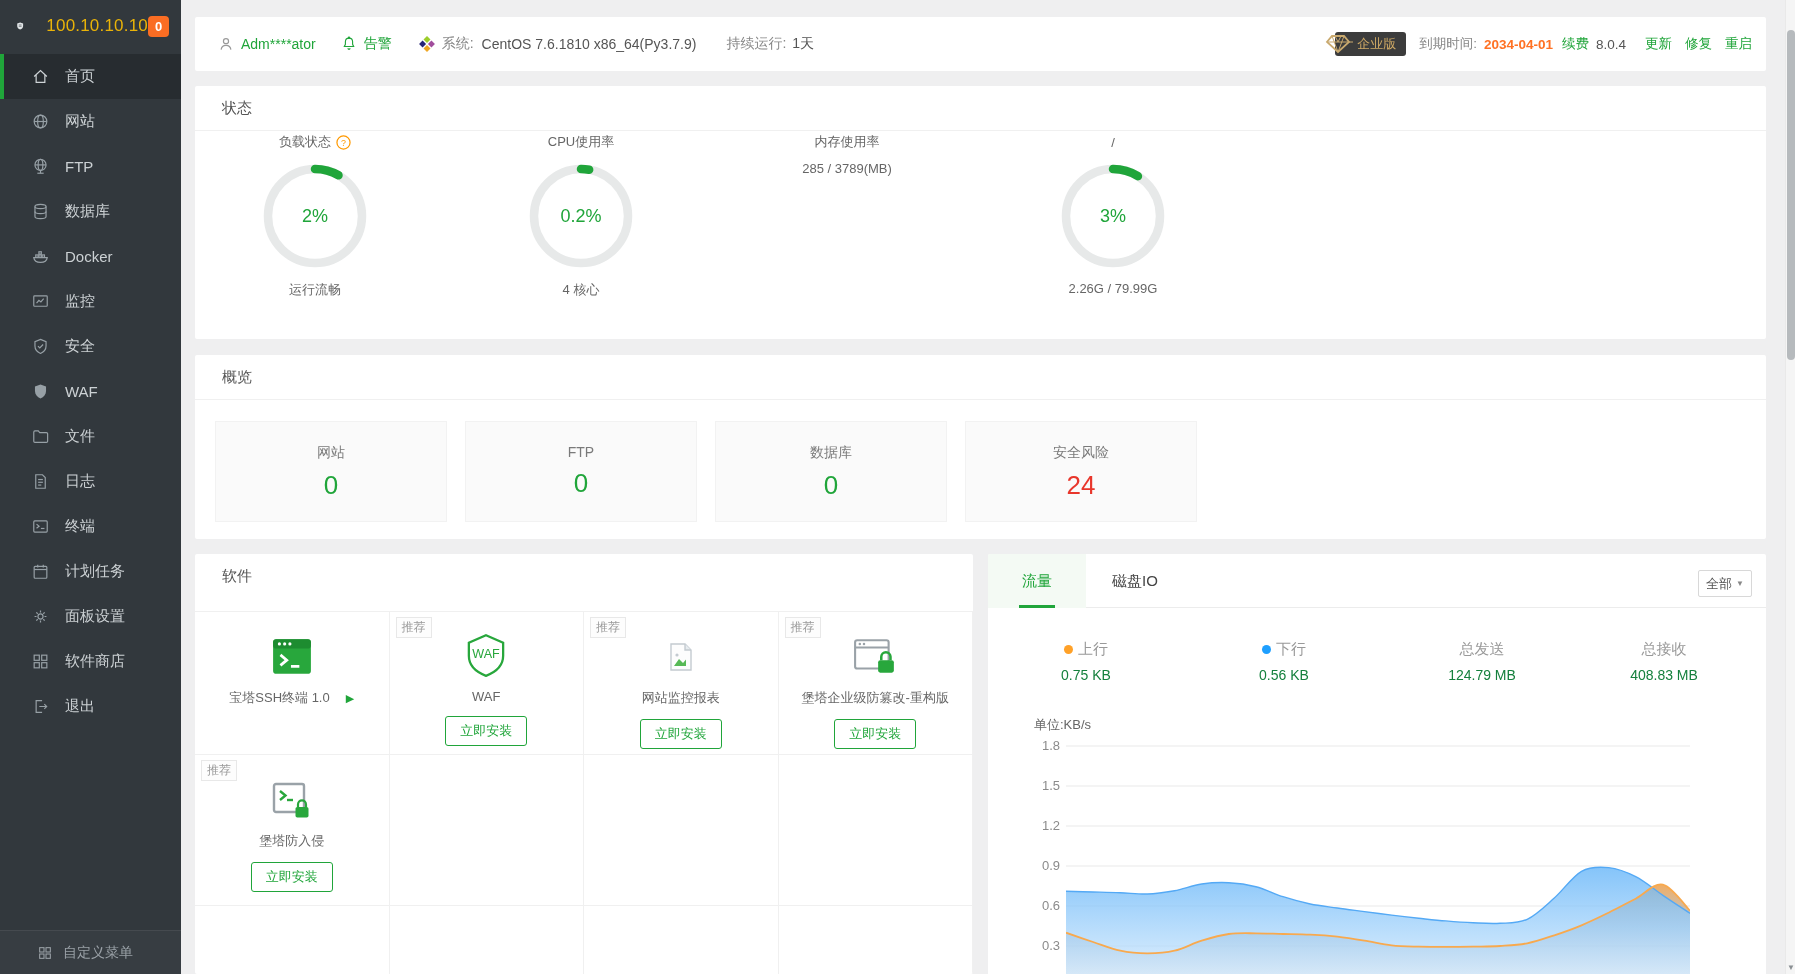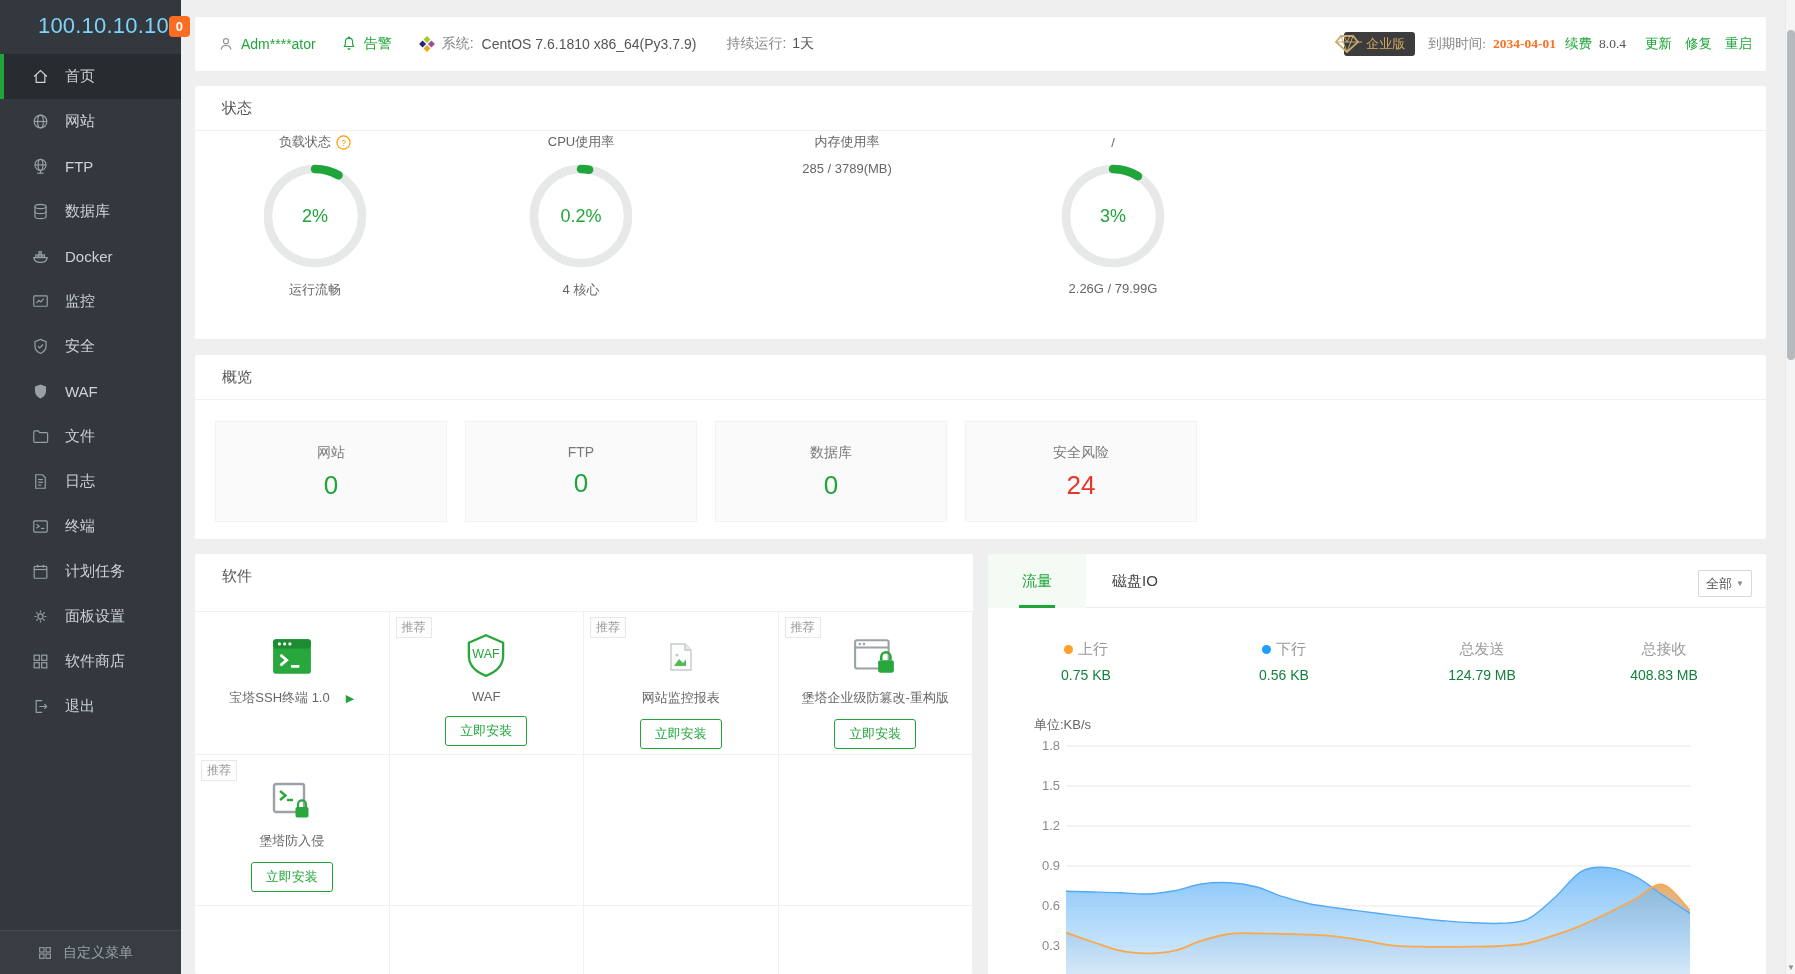--- a/index.html
+++ b/index.html
@@ -3,21 +3,21 @@
 <meta charset="utf-8">
 <style>
   * { margin:0; padding:0; box-sizing:border-box; }
   html,body { width:1795px; height:974px; overflow:hidden; }
   body { font-family:"Liberation Sans","DejaVu Sans",sans-serif; background:#efeff0; color:#555; }
   #app { position:relative; width:1795px; height:974px; }
 
   
   .sidebar { position:absolute; left:0; top:0; width:181px; height:974px; background:#32383d; }
   .side-logo { display:flex; align-items:center; height:52px; padding:0 12px 0 16px; }
-  .side-logo .ip { color:#7dd3fc; font-size:22px; margin-left:22px; letter-spacing:.2px; }
+  .side-logo .ip { color:#eab308; font-size:17px; margin-left:22px; letter-spacing:.2px; }
   .side-logo .badge { margin-left:auto; background:#fa6d23; color:#fff; font-size:13px; font-weight:bold;
       min-width:21px; height:21px; line-height:21px; text-align:center; border-radius:4px; }
   .side-menu { margin-top:2px; }
   .side-item { position:relative; display:flex; align-items:center; height:45px; padding-left:31px;
       color:#ccd1d4; font-size:15px; cursor:pointer; }
   .side-item svg { width:19px; height:19px; margin-right:15px; }
   .side-item.active { background:#272c30; }
   .side-item.active::before { content:""; position:absolute; left:0; top:0; width:4px; height:100%; background:#20a53a; }
   .side-footer { position:absolute; left:0; bottom:0; width:100%; height:44px; display:flex; align-items:center;
       padding-left:37px; color:#9aa1a7; font-size:14px; border-top:1px solid rgba(255,255,255,.07); background:#373d42; }
@@ -33,21 +33,21 @@
   .panel-title { font-size:15px; color:#555; padding:13px 0 12px 27px; }
   .panel-hr { height:1px; background:#f0f0f0; }
 
   
   .topbar { left:195px; top:17px; width:1571px; height:54px; display:flex; align-items:center; padding:0 14px 0 22px; font-size:14px; }
   .topbar .grp { display:flex; align-items:center; }
   .tb-link { color:#20a53a; cursor:pointer; }
   .tb-dim { color:#888; }
   .tb-val { color:#555; }
   .topbar svg.ic { width:18px; height:18px; margin-right:6px; }
-  .tb-right { margin-left:auto; display:flex; align-items:center; gap:13px; font-size:13.5px;font-family:Liberation Serif, serif; }
+  .tb-right { margin-left:auto; display:flex; align-items:center; gap:13px; font-size:13.5px; }
   .lic-badge { position:relative; background:#3c3c3c; color:#cfa965; font-size:13px; padding:3px 10px 3px 22px; border-radius:3px; cursor:pointer; }
   .lic-badge svg { position:absolute; left:-12px; top:1px; width:30px; height:22px; }
   .lic-date { color:#ff7123; font-weight:bold; }
 
   
   .status { left:195px; top:86px; width:1571px; height:253px; }
   .gauge { position:absolute; width:190px; text-align:center; }
   .gauge .glabel { font-size:13px; color:#666; height:20px; display:flex; align-items:center; justify-content:center; gap:5px; }
   .gauge .ring { position:relative; width:112px; height:112px; margin:8px auto 0; }
   .gauge .pct { position:absolute; left:0; top:0; width:112px; height:112px; display:flex; align-items:center; justify-content:center;

